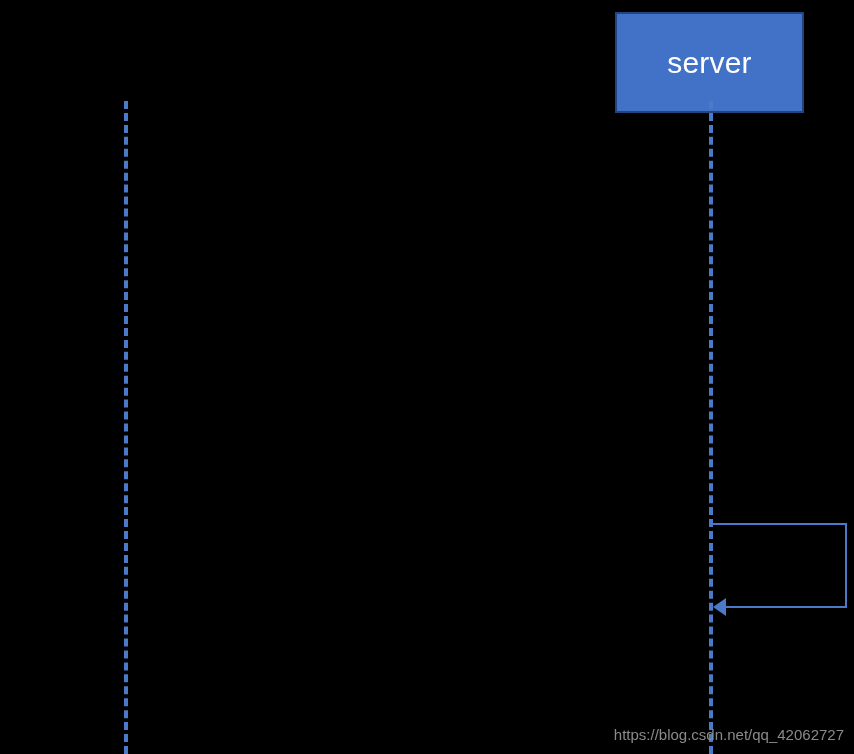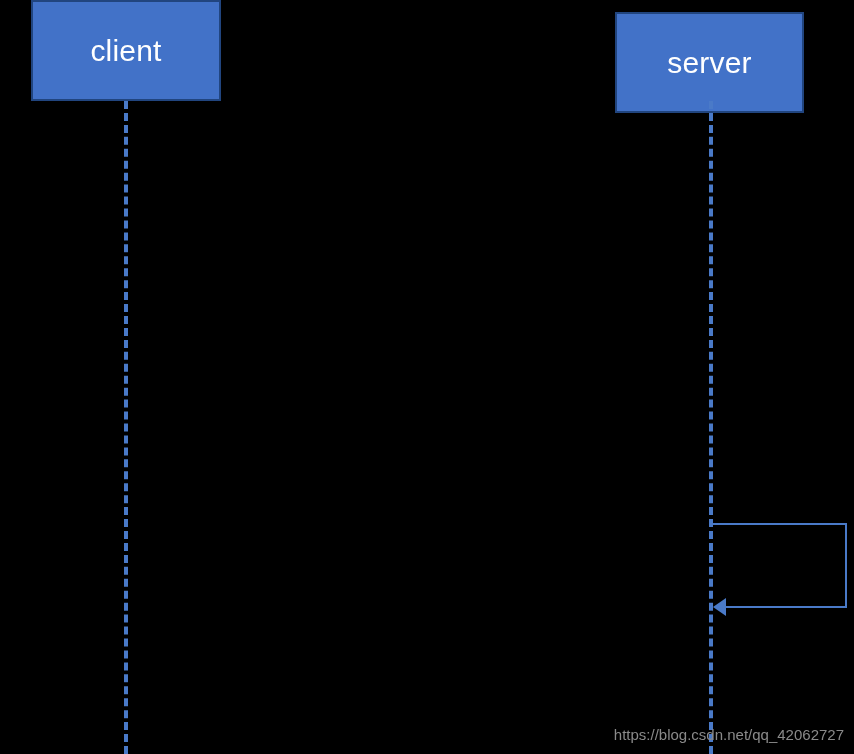--- a/index.html
+++ b/index.html
@@ -122,23 +122,20 @@
     line-height: 18px;
     white-space: nowrap;
     user-select: none;
   }
 </style>
 </head>
 <body>
 
 <div id="canvas">
 
-  <div class="participant-box" id="box-client">
-    <span class="participant-label">client</span>
-  </div>
   <div class="lifeline" id="lifeline-client"></div>
 
   <div class="participant-box" id="box-server">
     <span class="participant-label">server</span>
   </div>
   <div class="lifeline" id="lifeline-server"></div>
 
   <div class="selfmsg" id="selfmsg-server">
     <div class="selfmsg-seg selfmsg-top"></div>
     <div class="selfmsg-seg selfmsg-right"></div>

